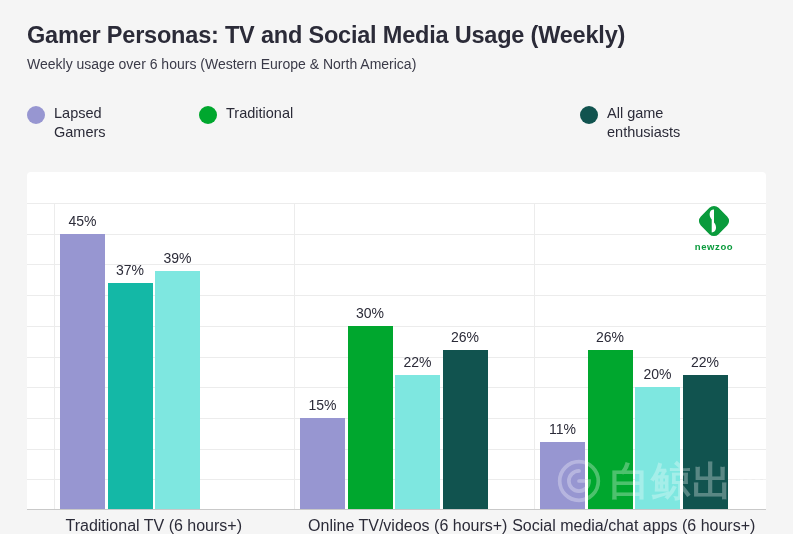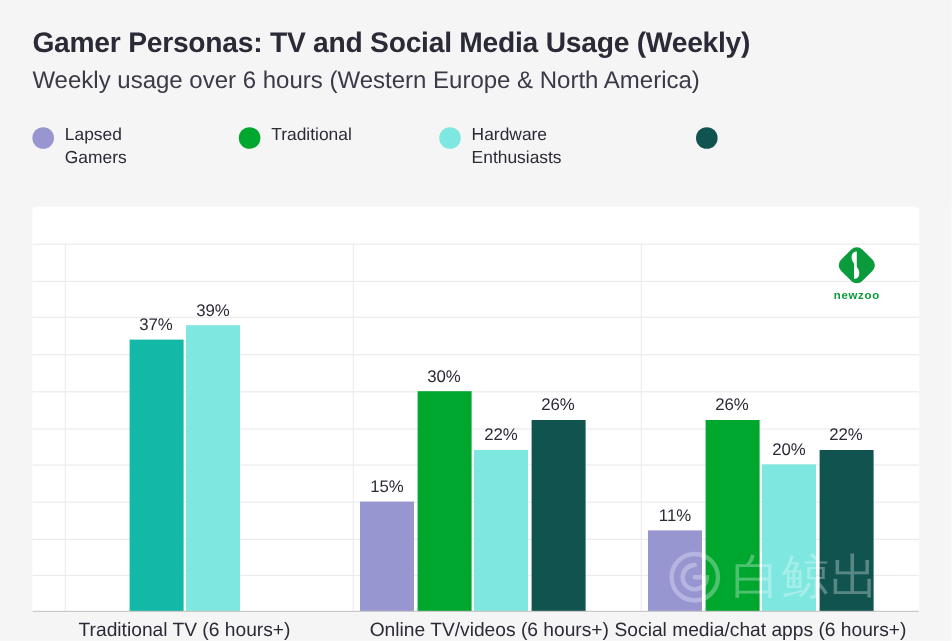--- a/index.html
+++ b/index.html
@@ -32,21 +32,21 @@
     font-size: 23.5px;
     font-weight: bold;
     color: #2b2b38;
     letter-spacing: -0.2px;
     white-space: nowrap;
   }
   .chart-subtitle {
     position: absolute;
     left: 27px;
     top: 56px;
-    font-size: 20px;
+    font-size: 14px;
     font-weight: normal;
     color: #3a3a48;
     white-space: nowrap;
   }
 
   
   .legend {
     position: absolute;
     left: 27px;
     top: 104px;
@@ -198,21 +198,21 @@
     overflow: hidden;
   }
   .wm-logo {
     width: 46px;
     height: 46px;
     flex: 0 0 46px;
   }
   .wm-text {
     margin-left: 8px;
     font-size: 40px;
-    font-weight: normal;
+    font-weight: bold;
     color: #ffffff;
     line-height: 46px;
     letter-spacing: 1px;
     white-space: nowrap;
     text-align: right;
   }
 </style>
 </head>
 <body>
 
@@ -223,27 +223,24 @@
   <div class="legend">
     <div class="legend-item i0">
       <span class="legend-dot" style="background: rgb(151, 150, 209);"></span>
       <span class="legend-label">Lapsed
 Gamers</span>
     </div>
     <div class="legend-item i1">
       <span class="legend-dot" style="background: rgb(0, 167, 46);"></span>
       <span class="legend-label">Traditional</span>
     </div>
-    <div class="legend-item i2">
-      <span class="legend-dot" style="background: rgb(126, 231, 224);"></span>
-      <span class="legend-label">Hardware
-Enthusiasts</span>
-    </div>
     <div class="legend-item i3">
       <span class="legend-dot" style="background: rgb(17, 83, 79);"></span>
+      <span class="legend-label">All game
+enthusiasts</span>
     </div>
   </div>
 </div>
 
 <div class="panel">
   <div class="gridlines" id="gridlines">
       <div class="gridline-h" style="top: 307.3px;"></div>
       <div class="gridline-h" style="top: 276.6px;"></div>
       <div class="gridline-h" style="top: 245.9px;"></div>
       <div class="gridline-h" style="top: 215.2px;"></div>
@@ -251,20 +248,23 @@
       <div class="gridline-h" style="top: 153.8px;"></div>
       <div class="gridline-h" style="top: 123.1px;"></div>
       <div class="gridline-h" style="top: 92.4px;"></div>
       <div class="gridline-h" style="top: 61.7px;"></div>
       <div class="gridline-h" style="top: 31px;"></div>
       <div class="gridline-v" style="left: 27px;"></div>
       <div class="gridline-v" style="left: 267px;"></div>
       <div class="gridline-v" style="left: 507px;"></div>
     </div>
   <div class="plot" id="plot">
+      <div class="bar" style="background: rgb(151, 150, 209); width: 45px; height: 276.3px; left: 33px;">
+        <span class="bar-value">45%</span>
+      </div>
       <div class="bar" style="background: #14b8a6; width: 45px; height: 227.18px; left: 80.5px;">
         <span class="bar-value">37%</span>
       </div>
       <div class="bar" style="background: rgb(126, 231, 224); width: 45px; height: 239.46px; left: 128px;">
         <span class="bar-value">39%</span>
       </div>
       <div class="bar" style="background: rgb(151, 150, 209); width: 45px; height: 92.1px; left: 273px;">
         <span class="bar-value">15%</span>
       </div>
       <div class="bar" style="background: rgb(0, 167, 46); width: 45px; height: 184.2px; left: 320.5px;">

